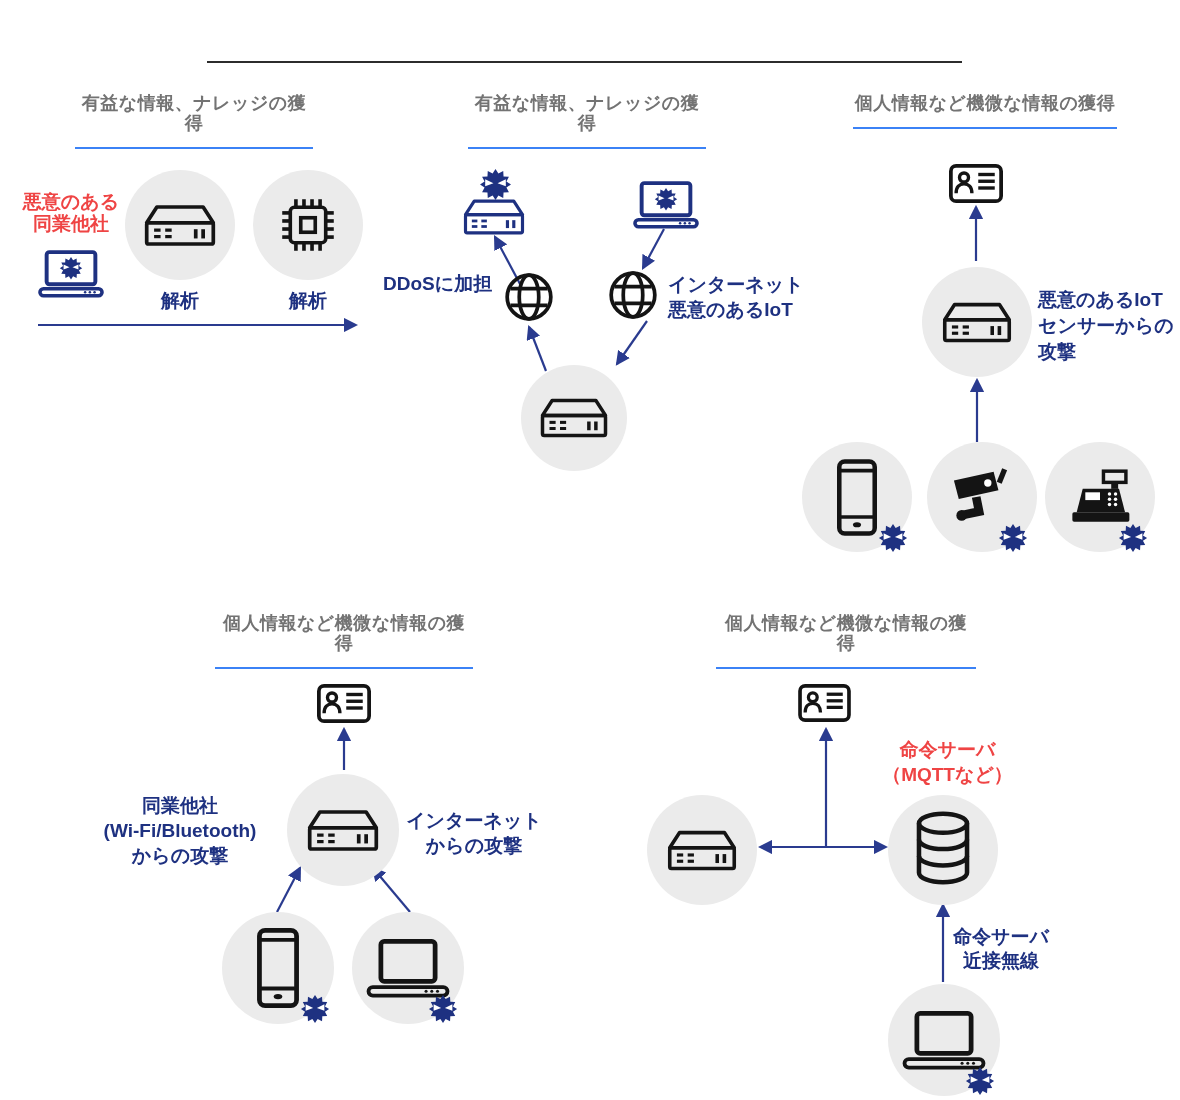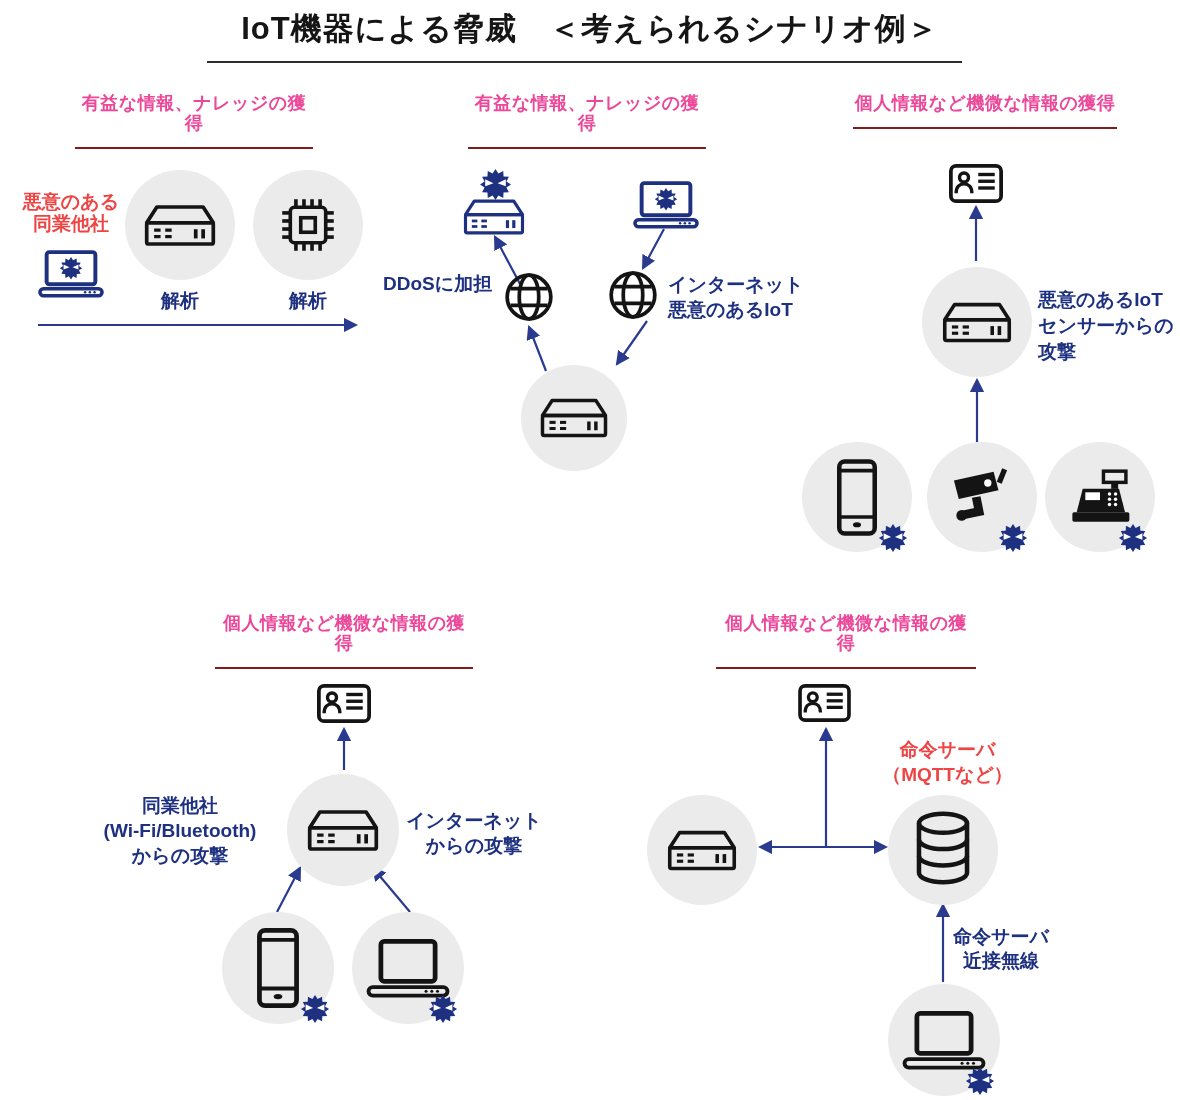--- a/index.html
+++ b/index.html
@@ -7,22 +7,22 @@
     position:relative;width:1180px;height:1100px;background:#ffffff;overflow:hidden;
     font-family:"Liberation Sans", sans-serif;
   }
   .abs{position:absolute;}
   #main-title{
     left:0;top:8px;width:1180px;text-align:center;
     font-size:31px;font-weight:700;color:#151515;letter-spacing:1px;
   }
   #title-rule{left:207px;top:61px;width:755px;height:2px;background:#2c2c2c;}
   .panel-heading{
-    position:absolute;color:#ec4899;font-size:18px;font-weight:700;text-align:center;
-    padding-bottom:14px;border-bottom:2px solid #7f1d1d;letter-spacing:0.5px;line-height:20px;
+    position:absolute;color:#737373;font-size:18px;font-weight:700;text-align:center;
+    padding-bottom:14px;border-bottom:2px solid #3b82f6;letter-spacing:0.5px;line-height:20px;
   }
   .circle{
     position:absolute;border-radius:50%;background:#ebebeb;
     display:flex;align-items:center;justify-content:center;
   }
   .t-navy{position:absolute;color:#1e3181;font-weight:700;font-size:19px;line-height:25px;}
   .t-black{position:absolute;color:#ef4444;font-weight:700;font-size:19px;line-height:23px;}
   .center{text-align:center;}
   .lines span{display:block;}
   svg.icon{display:block;}
@@ -154,21 +154,20 @@
     <line x1="976" y1="261" x2="976" y2="207" marker-end="url(#ah)"></line>
     <line x1="977" y1="442" x2="977" y2="380" marker-end="url(#ah)"></line>
     <line x1="344" y1="770" x2="344" y2="729" marker-end="url(#ah)"></line>
     <line x1="277" y1="912" x2="300" y2="868" marker-end="url(#ah)"></line>
     <line x1="410" y1="912" x2="373" y2="868" marker-end="url(#ah)"></line>
     <line x1="760" y1="847" x2="886" y2="847" marker-start="url(#ah)" marker-end="url(#ah)"></line>
     <line x1="826" y1="846" x2="826" y2="729" marker-end="url(#ah)"></line>
     <line x1="943" y1="982" x2="943" y2="905" marker-end="url(#ah)"></line>
   </svg>
 
-  <div id="main-title" class="abs">IoT機器による脅威　＜考えられるシナリオ例＞</div>
   <div id="title-rule" class="abs"></div>
 
   <div class="panel-heading" style="left:75px;top:93px;width:238px">有益な情報、ナレッジの獲得</div>
   <div class="t-black center lines" style="left:15px;top:191px;width:112px;line-height:22px">
     <span>悪意のある</span>
     <span>同業他社</span>
   </div>
   <svg class="icon abs" style="left:38px;top:250px;color:#1e3181" width="66" height="49" viewBox="0 0 84 62">
       <use href="#g-laptopvirus"></use>
     </svg>

